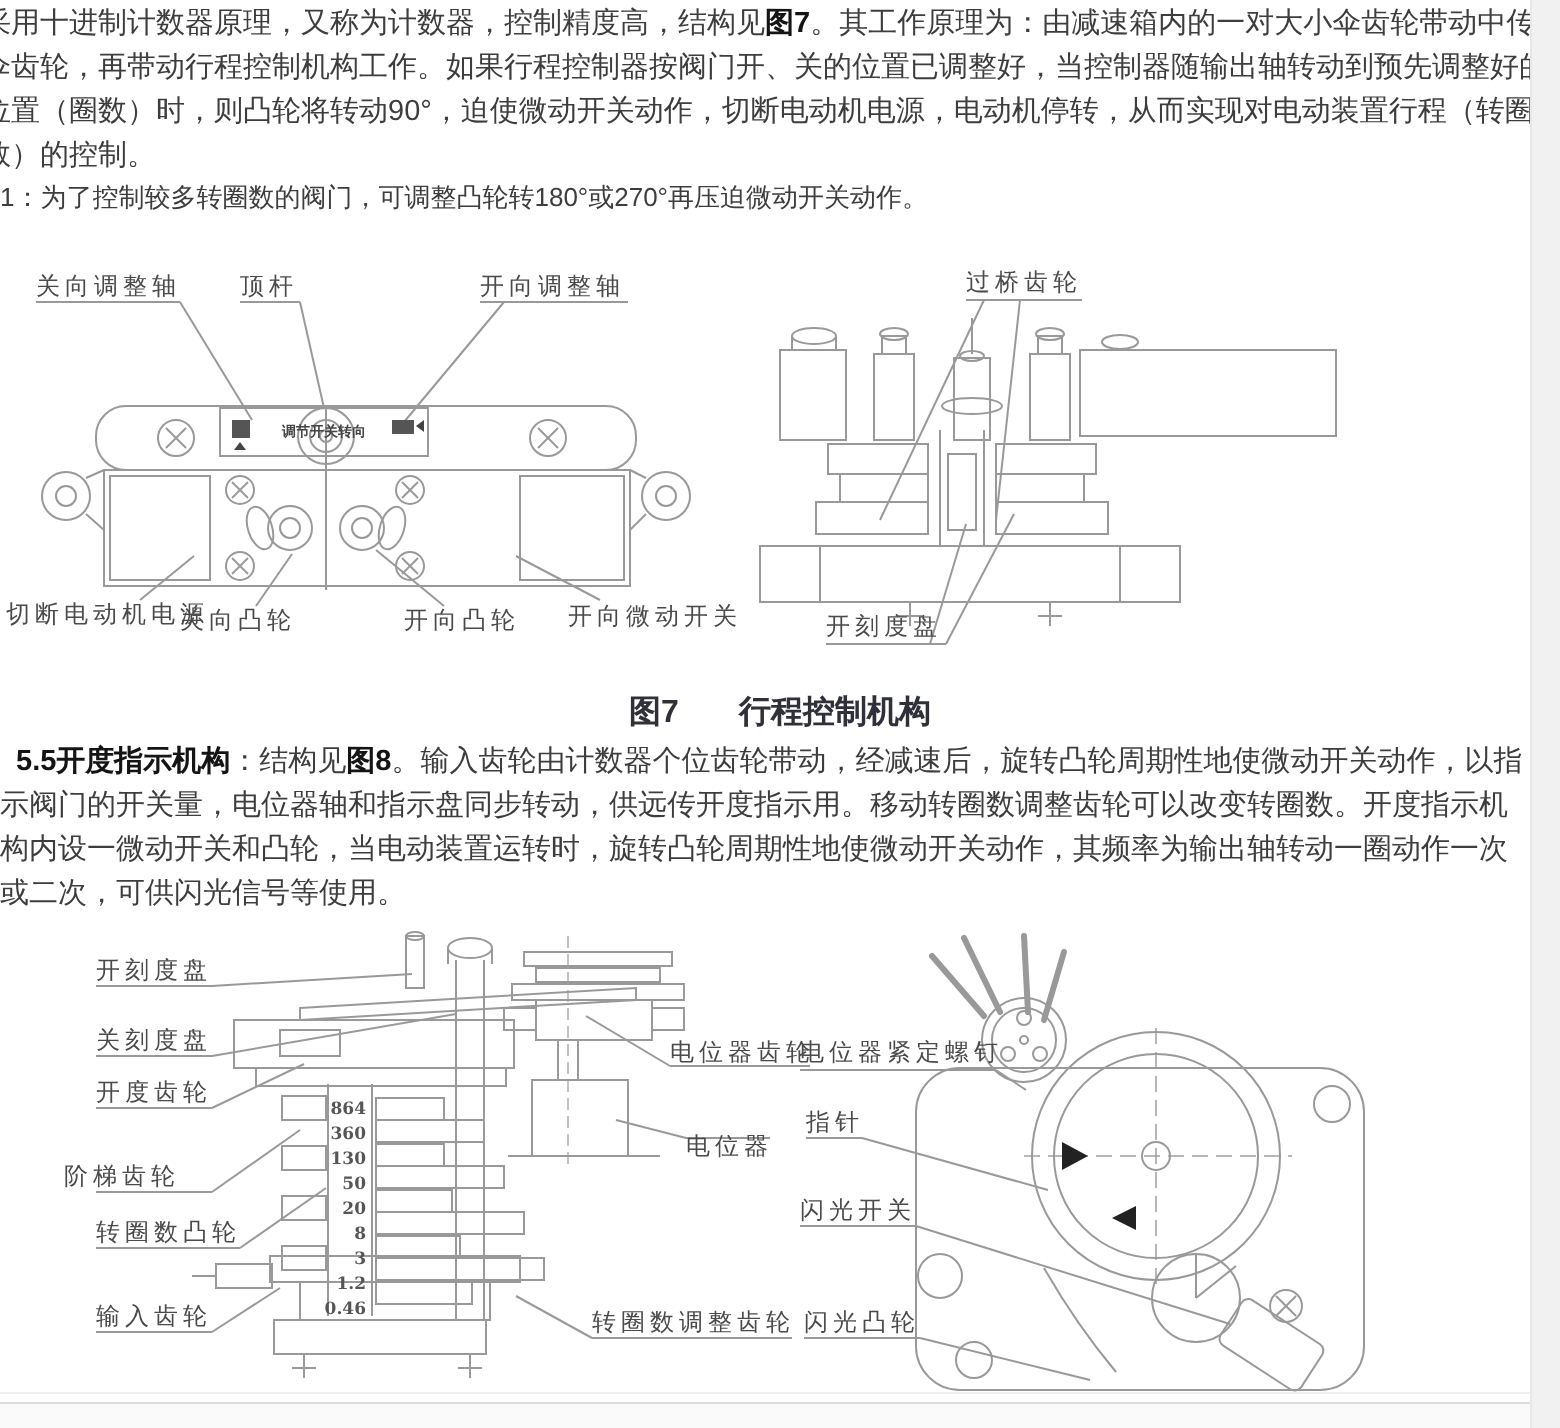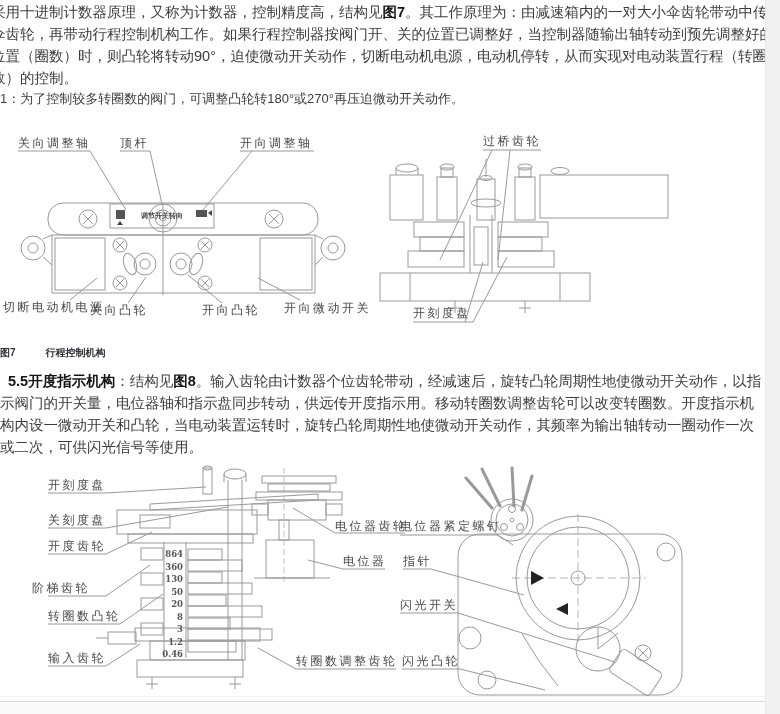--- a/index.html
+++ b/index.html
@@ -7,21 +7,21 @@
        font-family:"Liberation Sans","DejaVu Sans",sans-serif;}
   .page{position:relative;width:780px;height:714px;background:#fff;}
   .tline{position:absolute;white-space:nowrap;font-size:14.5px;color:#3d3d3d;line-height:20px;}
   .tline b{color:#141414;font-weight:bold;}
   .cutL{margin-left:-9px;}
   .note{position:absolute;white-space:nowrap;font-size:13px;color:#3d3d3d;margin-left:-13px;}
   .figure{position:absolute;left:0;width:780px;}
   .figure svg{position:absolute;left:0;top:0;}
   .lbl{position:absolute;white-space:nowrap;font-size:12px;color:#4a4a4a;
        font-family:"Liberation Serif","DejaVu Serif",serif;letter-spacing:2.5px;line-height:13px;text-align:right;}
-  .caption{position:absolute;left:0;width:780px;font-size:10px;font-weight:bold;color:#30303a;}
+  .caption{position:absolute;left:0;width:780px;text-align:center;font-size:16px;font-weight:bold;color:#30303a;}
   .caption .gap{display:inline-block;width:30px;}
   .right-strip{position:absolute;top:0;right:0;width:14px;height:714px;background:#f1f1f1;border-left:1px solid #e7e7e7;}
   .bottom-zone{position:absolute;left:0;top:701px;width:780px;height:13px;background:#fafafa;border-top:1px solid #dcdcdc;}
   .bottom-zone2{position:absolute;left:0;top:696px;width:780px;height:1px;background:#f0f0f0;}
 </style>
 </head>
 <body>
 
 <div class="page">
 
@@ -292,21 +292,21 @@
         </g>
       </g>
     </svg>
     <span class="lbl" style="left:48px;top:17px">开刻度盘</span>
     <span class="lbl" style="left:48px;top:52px">关刻度盘</span>
     <span class="lbl" style="left:48px;top:78px">开度齿轮</span>
     <span class="lbl" style="left:32px;top:120px">阶梯齿轮</span>
     <span class="lbl" style="left:48px;top:148px">转圈数凸轮</span>
     <span class="lbl" style="left:48px;top:190px">输入齿轮</span>
     <span class="lbl" style="left:335px;top:58px">电位器齿轮</span>
-    <span class="lbl" style="left:343px;top:93px">电位器</span>
+    <span class="lbl" style="left:343px;top:105px">电位器</span>
     <span class="lbl" style="left:296px;top:193px">转圈数调整齿轮</span>
     <span class="lbl" style="left:400px;top:58px">电位器紧定螺钉</span>
     <span class="lbl" style="left:403px;top:93px">指针</span>
     <span class="lbl" style="left:400px;top:137px">闪光开关</span>
     <span class="lbl" style="left:402px;top:193px">闪光凸轮</span>
   </div>
 
   <div class="bottom-zone2"></div>
   <div class="bottom-zone"></div>
   <div class="right-strip"></div>

